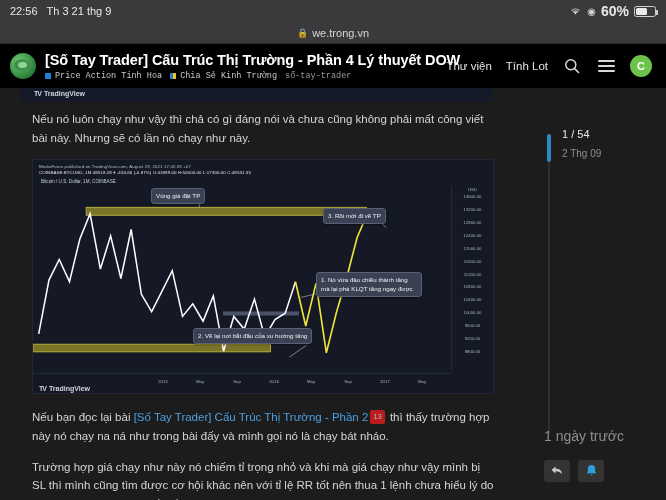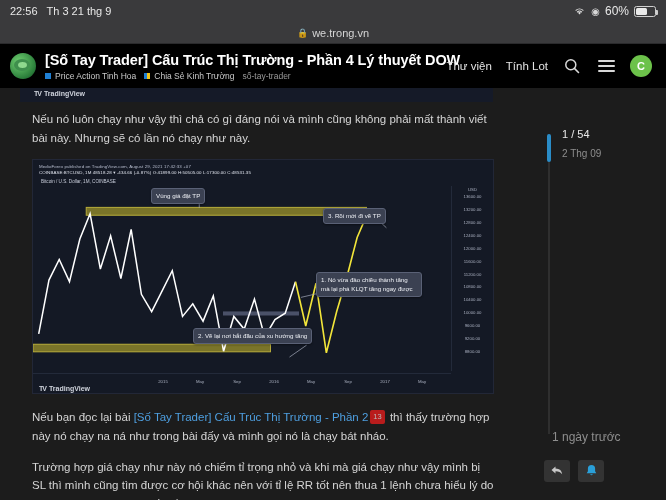--- a/index.html
+++ b/index.html
@@ -17,21 +17,21 @@
     display: flex; align-items: center;
     padding: 0 10px;
     color: #e8e8e8; font-size: 11px;
     position: relative;
   }
   .sb-left { display: flex; gap: 9px; align-items: center; white-space: nowrap; }
   .sb-right { margin-left: auto; display: flex; align-items: center; gap: 5px; }
   .wifi-icon { display:inline-block; width: 13px; height: 10px; position: relative; }
   .wifi-icon svg { display:block; }
   .loc-icon { font-size: 10px; opacity: .9; }
-  .batt-pct { font-size: 12px; }
+  .batt-pct { font-size: 14px; font-weight: bold; }
   .batt {
     width: 22px; height: 11px; border: 1px solid #cfcfcf; border-radius: 2.5px;
     position: relative; display:inline-block;
   }
   .batt::after {
     content:""; position:absolute; right:-3px; top:3px; width:2px; height:5px;
     background:#cfcfcf; border-radius:0 1px 1px 0;
   }
   .batt > i { position:absolute; left:1px; top:1px; bottom:1px; width:57%; background:#e9e9e9; border-radius:1.5px; display:block; }
 
@@ -60,21 +60,21 @@
     content:""; position:absolute; left:4px; top:6px; width:16px; height:12px;
     border-radius: 50%; background:#3f8f4d;
   }
   .logo::after {
     content:""; position:absolute; left:8px; top:9px; width:9px; height:6px;
     border-radius:50%; background:#8fd98e;
   }
   .title-block { display:flex; flex-direction: column; justify-content:center; gap:3px; min-width:0; }
   .post-title { color:#fff; font-size: 14.5px; font-weight: 700; white-space: nowrap; letter-spacing: -.1px;}
   .tag-row { display:flex; align-items:center; gap:8px; }
-  .tag { display:flex; align-items:center; gap:4px; color:#c9c9c9; font-size:8.5px; white-space:nowrap;}
+  .tag { display:flex; align-items:center; gap:4px; color:#c9c9c9; font-size:8.5px; white-space:nowrap;font-family:Liberation Mono, monospace;}
   .tag-dot { width:6px; height:6px; flex:0 0 auto; display:inline-block; }
   .tag-dot.blue { background:#1f7fd4; }
   .tag-dot.split { background: linear-gradient(90deg, #1f7fd4 50%, #f0c419 50%); }
   .tag.plain { color:#9a9a9a;justify-content:flex-end; }
   .hdr-nav { margin-left:auto; display:flex; align-items:center; gap:14px; }
   .hdr-link { color:#e3e3e3; font-size:11.5px; white-space:nowrap; }
   .icon-btn { width:20px; height:20px; display:flex; align-items:center; justify-content:center; color:#d8d8d8;}
   .hamburger { display:flex; flex-direction:column; gap:3px; width:17px; }
   .hamburger span { height:2px; background:#d8d8d8; border-radius:1px; display:block;}
   .avatar {
@@ -146,21 +146,21 @@
   }
   .callout.two-line { white-space:normal; width:106px; }
 
   
   .sb-inner { padding: 22px 0 0 14px; position:relative; height:100%; }
   .sb-date-top { color:#8e8e8e; font-size:10px; }
   .sb-track { position:absolute; left:18px; top:46px; bottom:66px; width:2px; background:#2f2f2f; }
   .sb-thumb { position:absolute; left:17px; top:46px; width:4px; height:28px; background:#2a8cc7; border-radius:2px; }
   .sb-counter { position:absolute; left:32px; top:40px; color:#e9e9e9; font-size:11px; font-weight:400; }
   .sb-date-sub { position:absolute; left:32px; top:60px; color:#8e8e8e; font-size:10px; }
-  .sb-ago { position:absolute; left:22px; bottom:56px; color:#8e8e8e; font-size:12px;text-align:center; }
+  .sb-ago { position:absolute; left:14px; bottom:56px; color:#8e8e8e; font-size:14px;text-align:center; }
   .sb-actions { position:absolute; left:14px; bottom:18px; display:flex; gap:8px; }
   .sb-btn {
     width:26px; height:22px; background:#333; border-radius:3px;
     display:flex; align-items:center; justify-content:center; color:#c8c8c8; font-size:12px;
   }
   .sb-btn.bell { color:#2a9fd8; }
 </style>
 </head>
 <body>
 
@@ -232,21 +232,21 @@
 
   <div class="content">
 
     <div class="top-strip">
       <div class="tv-badge">
         <span class="tv-mark">TV</span>
         <span class="tv-name">TradingView</span>
       </div>
     </div>
 
-    <p class="para p1">Nếu nó luôn chạy như vậy thì chả có gì đáng nói và mình cũng không phải mất thành viết bài này. Nhưng sẽ có lần nó chạy như này.</p>
+    <p class="para p1">Nếu nó luôn chạy như vậy thì chả có gì đáng nói và chưa cũng không phải mất công viết bài này. Nhưng sẽ có lần nó chạy như này.</p>
 
     <div class="chart-wrap">
       <div class="chart-head">
         <div class="ch-line1">MedioForex published on TradingView.com, August 29, 2021 17:42:33 +07</div>
         <div class="ch-line2">COINBASE:BTCUSD, 1M 48518.28 ▾ -434.66 (-0.87%) O:41899.00 H:50505.00 L:17300.00 C:48531.35</div>
         <div class="ch-sym">Bitcoin / U.S. Dollar, 1M, COINBASE</div>
       </div>
 
       <div class="plot">
         <svg viewBox="0 0 440 186" preserveAspectRatio="none">

